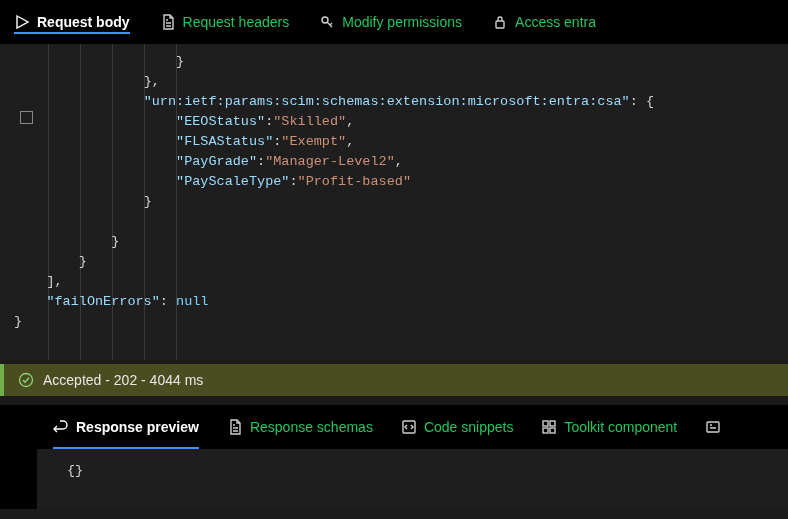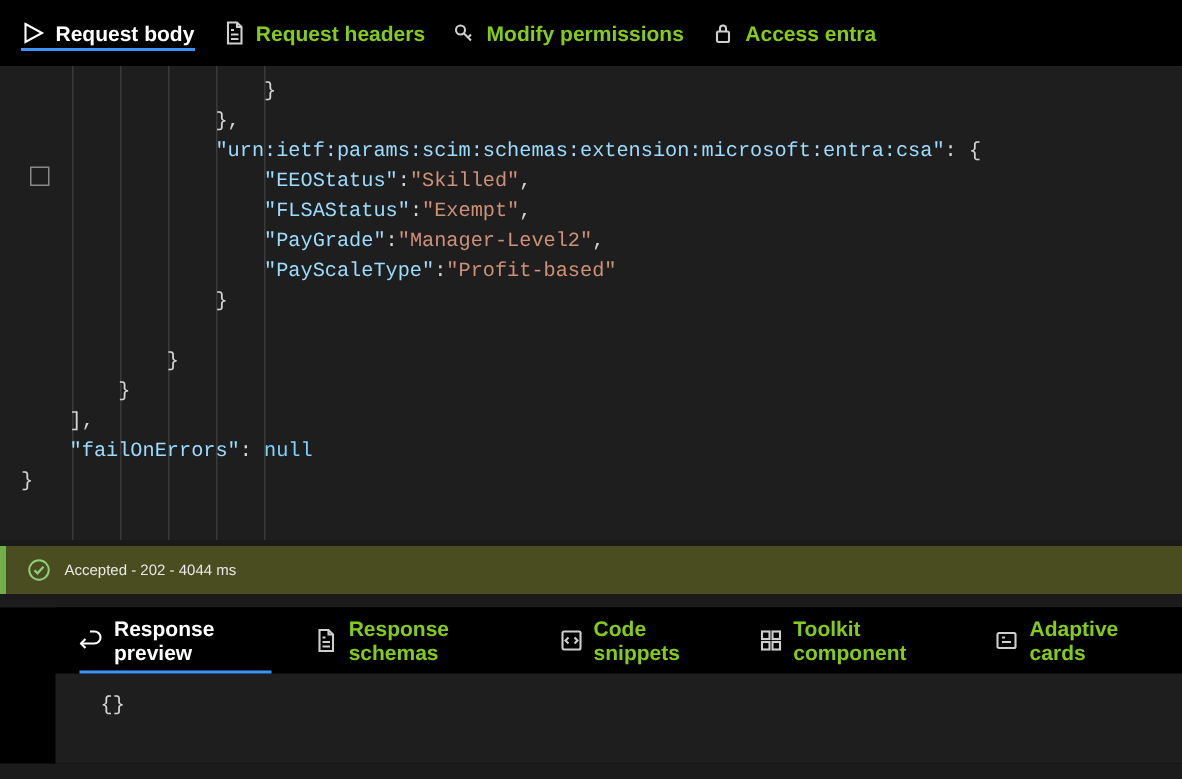--- a/index.html
+++ b/index.html
@@ -11,34 +11,33 @@
     height: 519px;
     overflow: hidden;
     font-size: 13px;
   }
   .panel { background: #000; }
   .tabbar {
     display: flex;
     align-items: center;
     height: 44px;
     padding: 10px 14px;
-    gap: 18px;
+    gap: 30px;
     background: #000;
   }
   .tab {
     display: flex;
     align-items: center;
     gap: 7px;
     cursor: pointer;
-    color: #84cc16;
+    color: #22c55e;
     height: 100%;
     font-size: 14px;
     border-bottom: 2px solid transparent;
     padding-top: 2px;
-    font-weight: bold;
   }
   .tab.active {
     font-weight: 600;
     color: #fff;
     border-bottom: 2px solid #3e93ff;
   }
   .tab-icon {
     display: inline-flex;
     width: 16px;
     height: 16px;
@@ -84,21 +83,21 @@
   .tk-punct { color: #d4d4d4; }
 
   .status-bar {
     height: 32px;
     background: #4a4d1f;
     display: flex;
     align-items: center;
     padding: 0 14px;
     gap: 9px;
     color: #e8e8e8;
-    font-size: 10px;
+    font-size: 14px;
     margin-top: 4px;
     border-left: 4px solid #6fb04a;
   }
   .status-bar .check {
     width: 16px; height: 16px;
   }
   .status-bar .check svg { width:16px; height:16px; }
   .response-panel { margin-top: 9px; background:#000;padding-left:37px; }
   .tabbar2 { height: 44px; padding: 0 16px; gap: 28px; }
   .resp-body {
@@ -228,19 +227,18 @@
       </span>
       <span>Toolkit component</span>
     </div>
     <div class="tab">
       <span class="tab-icon">
         <svg viewBox="0 0 16 16">
             <rect x="2" y="3" width="12" height="10" rx="1"></rect>
             <path d="M5 6h2M5 9h6"></path>
           </svg>
       </span>
-      <span>Adaptive cards</span>
     </div>
   </div>
   <div class="resp-body">
     <span>{}</span>
   </div>
 </div>
 
 </body></html>

